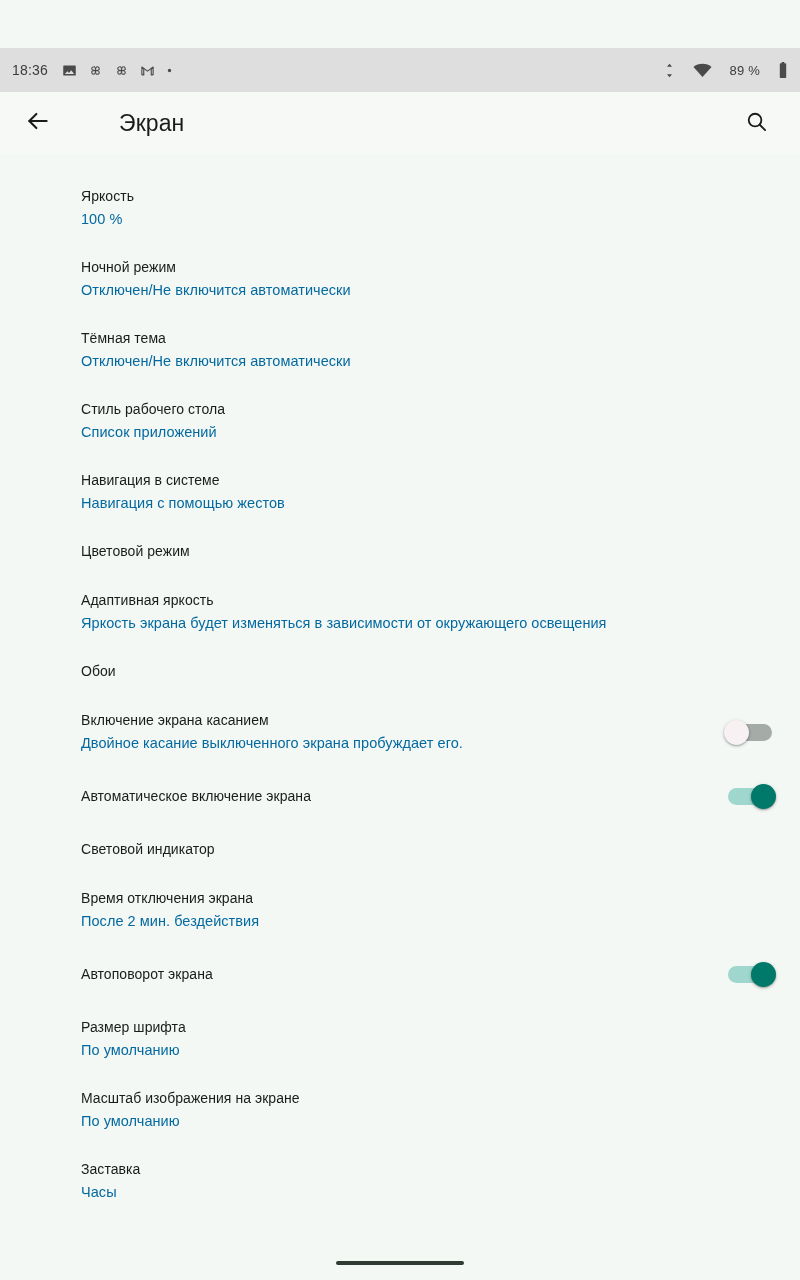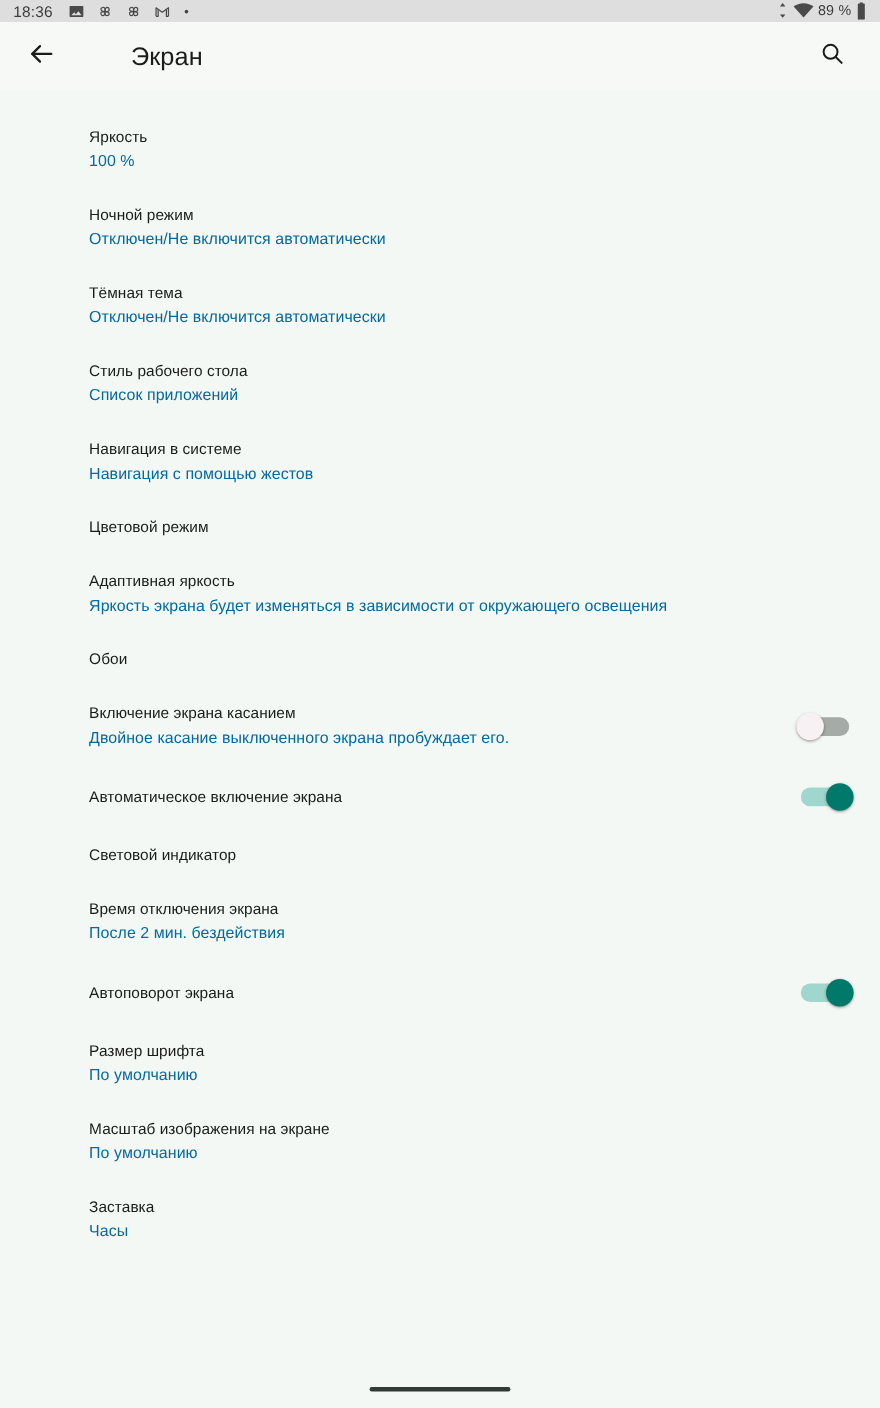--- a/index.html
+++ b/index.html
@@ -11,43 +11,45 @@
     height: 1280px;
     background: #f3f8f4;
     font-family: "Liberation Sans", sans-serif;
     -webkit-font-smoothing: antialiased;
     overflow: hidden;
     position: relative;
   }
 
   
   .status-bar {
-    height: 20px;
+    height: 44px;
     background: #dedede;
     display: flex;
     align-items: center;
     padding: 0 12px;
     box-sizing: border-box;
     color: #3c3c3c;
+    margin-top: 48px;
   }
   .status-time {
     font-size: 14px;
     letter-spacing: .2px;
     color: #3c3c3c;
     margin-right: 14px;
   }
   .status-left-icons {
     display: flex;
     align-items: center;
     gap: 11px;
     flex: 1;
   }
   .status-right {
     display: flex;
-    gap: 4px;
+    align-items: center;
+    gap: 18px;
   }
   .status-battery-text {
     font-size: 13px;
     color: #3c3c3c;
     letter-spacing: .2px;
   }
   .sb-ico { display: block; }
 
   
   .app-bar {

